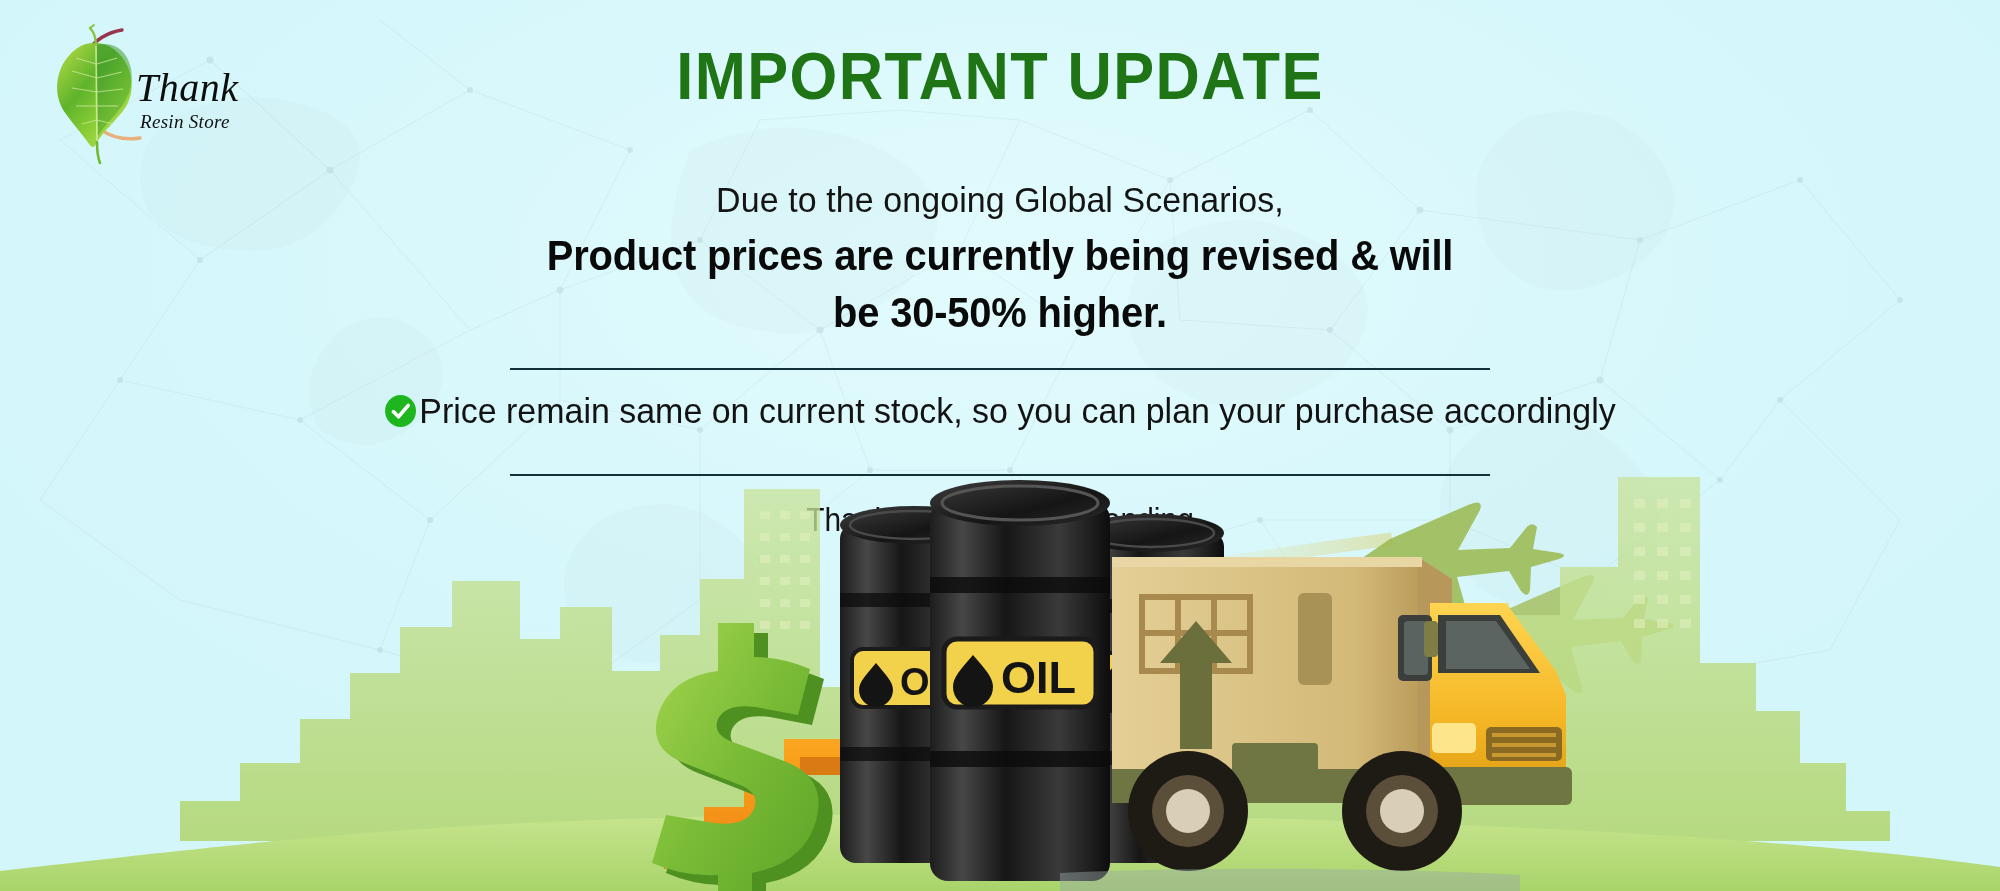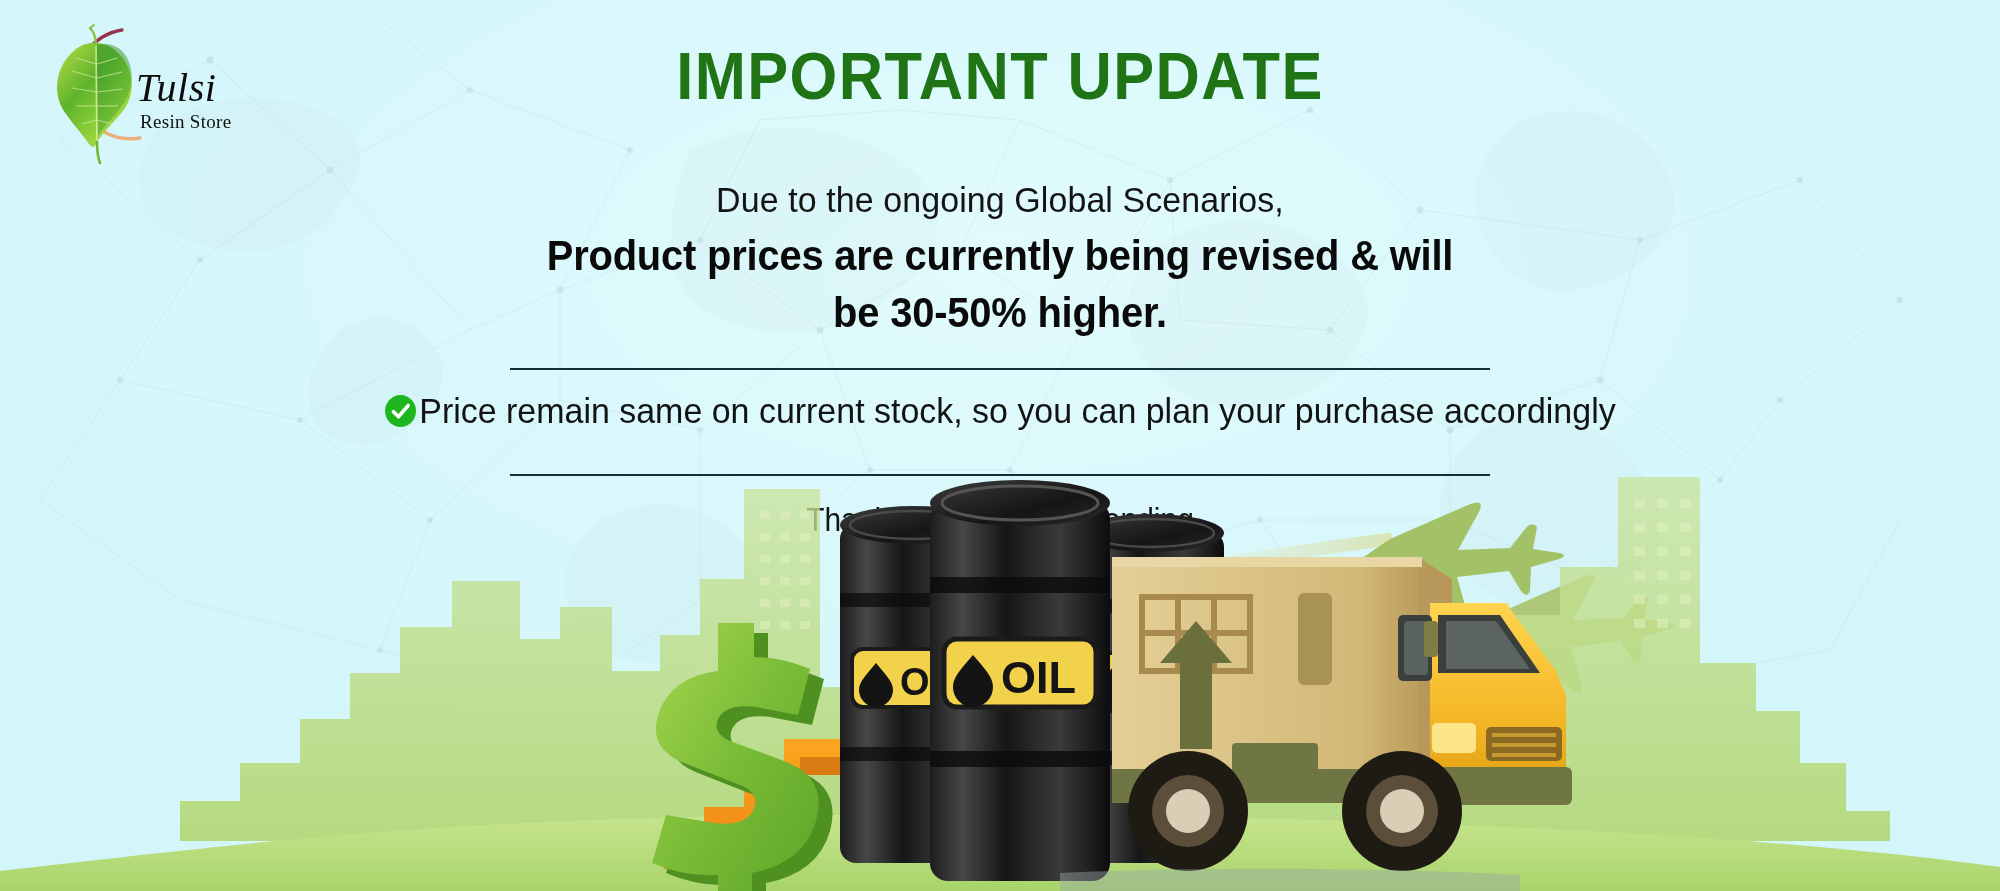--- a/index.html
+++ b/index.html
@@ -35,20 +35,21 @@
     font-family:"Liberation Serif", serif;
     font-style:italic;
     font-size:40px;
     color:#0d0d0d;
     letter-spacing:.5px;
     line-height:1;
   }
   #logo .brand-sub {
     position:absolute; left:122px; top:96px;
     font-family:"Liberation Serif", serif;
+    font-style:italic;
     font-size:19px;
     color:#111;
     letter-spacing:.3px;
     line-height:1;
   }
 
   
   #headline {
     position:absolute; left:0; right:0; top:38px;
     text-align:center;
@@ -238,21 +239,21 @@
           <path d="M79,48 L99,42"></path>
             <path d="M79,62 L104,56"></path>
             <path d="M79,76 L105,73"></path>
           <path d="M79,90 L100,90"></path>
             <path d="M79,104 L95,108"></path>
         </g>
 
         <path d="M79,126 C79,136 80,142 82,147" fill="none" stroke="#6fb92f" stroke-width="2.6" stroke-linecap="round"></path>
       </g>
     </svg>
-    <div class="brand">Tulsi</div>
+    <div class="brand">Thank</div>
     <div class="brand-sub">Resin Store</div>
   </div>
 
   <div id="headline">IMPORTANT UPDATE</div>
 
   <div id="subline">Due to the ongoing Global Scenarios,</div>
 
   <div id="boldline">
     <div>Product prices are currently being revised &amp; will</div>
     <div>be 30-50% higher.</div>

